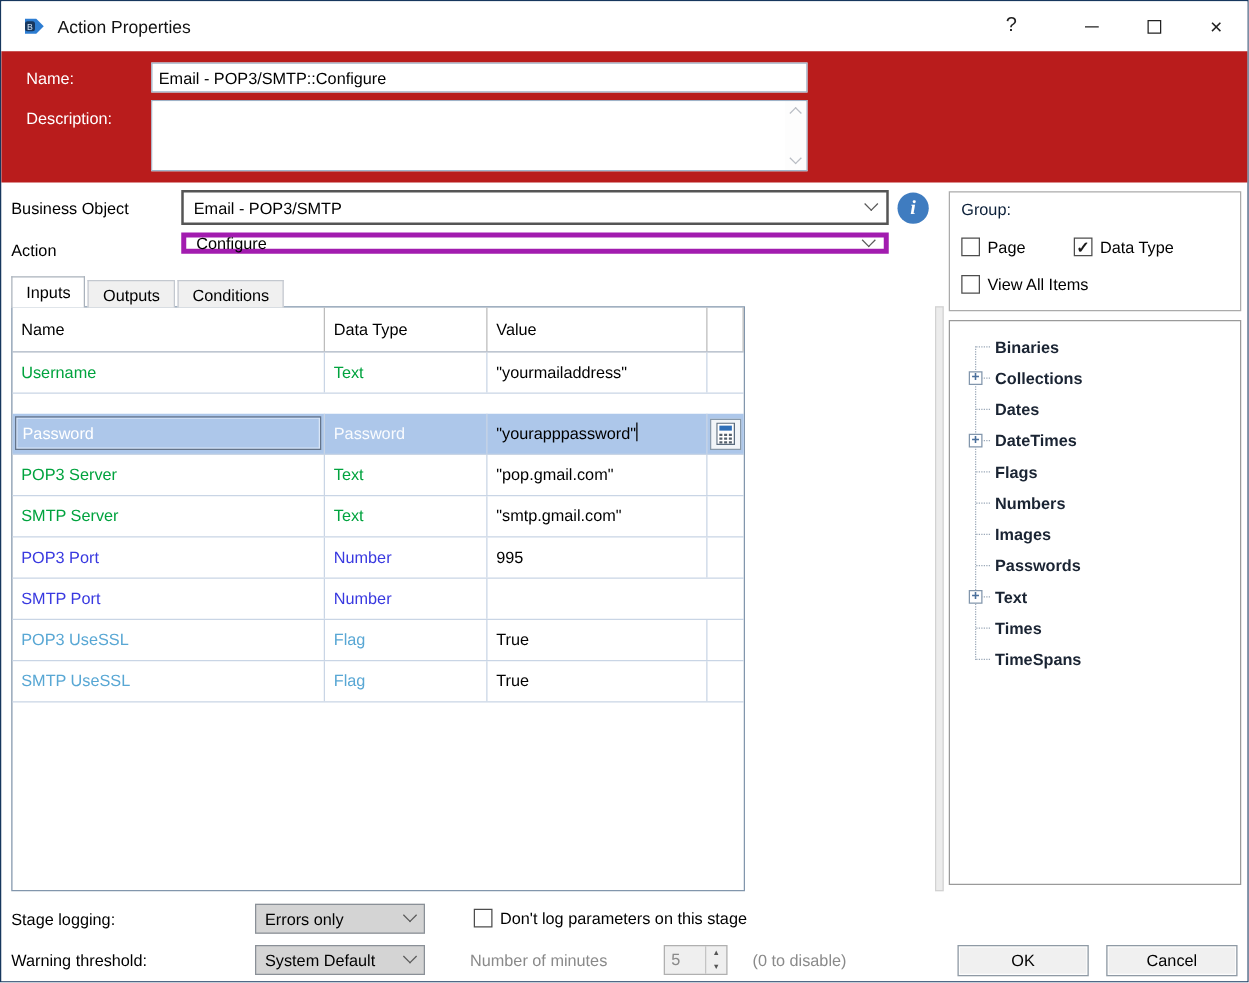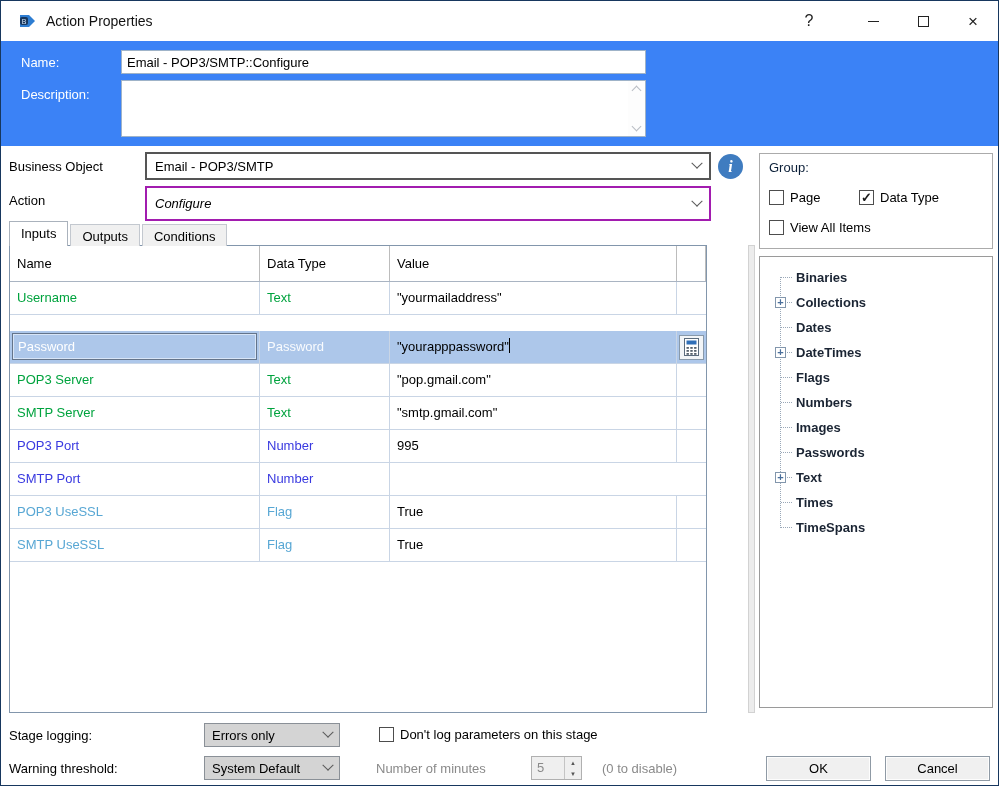--- a/index.html
+++ b/index.html
@@ -16,21 +16,21 @@
   .title-text { margin-left:10px; font-size:14px; color:#111; }
   .winbtns { position:absolute; right:0; top:0; height:40px; display:flex; align-items:center; }
   .winbtn { width:50px; height:40px; display:flex; align-items:center; justify-content:center;
             color:#222; font-size:16px; cursor:default; }
   .winbtn.help { margin-right:14px; }
   .glyph-min { width:11px; height:0; border-top:1px solid #222; }
   .glyph-max { width:11px; height:11px; border:1px solid #222; }
   .glyph-close { font-size:17px; line-height:17px; }
 
   
-  .hdr { position:absolute; left:0; top:40px; width:100%; height:105px; background:#3b82f6; }
+  .hdr { position:absolute; left:0; top:40px; width:100%; height:105px; background:#b91c1c; }
   .hdr label { position:absolute; color:#fff; font-size:13px; }
   .lbl-name { left:20px; top:14px; }
   .lbl-desc { left:20px; top:46px; }
   .name-input { position:absolute; left:120px; top:9px; width:525px; height:24px;
                 border:1px solid #9fb3c8; background:#fff; font:13px "Liberation Sans",sans-serif;
                 padding:0 5px; }
   .desc-wrap { position:absolute; left:120px; top:39px; width:525px; height:57px;
                background:#fff; border:1px solid #9fb3c8; }
   .desc-area { position:absolute; left:0; top:0; width:506px; height:55px; border:none; resize:none;
                font:13px "Liberation Sans",sans-serif; padding:2px 4px; outline:none; }
@@ -43,33 +43,33 @@
 
   
   .sel-label { position:absolute; font-size:13px; color:#000; }
   .lbl-bo { left:8px; top:158px; }
   .lbl-action { left:8px; top:192px; }
   .dropdown { position:absolute; background:#fff; display:flex; align-items:center;
               padding:0 8px; font-size:13px; }
   .dd-chevron { margin-left:auto; width:8px; height:8px; border-right:1.3px solid #5a5a5a;
                 border-bottom:1.3px solid #5a5a5a; transform:rotate(45deg) translate(-2px,-2px); }
   .dd-bo { left:144px; top:151px; width:566px; height:28px; border:2px solid #555; }
-  .dd-action { left:144px; top:185px; width:566px; height:35px; border:2px solid #a21caf;font-style:italic; }
+  .dd-action { left:144px; top:185px; width:566px; height:17px; border:4px solid #a21caf; }
   .info-icon { position:absolute; left:717px; top:153px; width:25px; height:25px; border-radius:50%;
                background:#3F7CC0; color:#fff; display:flex; align-items:center; justify-content:center;
                font:italic bold 16px "Liberation Serif", serif; }
 
   
   .tabs { position:absolute; left:8px; top:220px; height:25px; display:flex; align-items:flex-end; z-index:3; }
   .tab { padding:4px 11px 4px 11px; font-size:13px; background:#f0f0f0; border:1px solid #c3c8cf;
          border-bottom:none; margin-right:2px; height:22px; }
   .tab.active { background:#fff; height:25px; position:relative; z-index:4; border-color:#aab2bc; }
 
   
-  .grid { position:absolute; left:8px; top:244px; width:698px; height:468px; background:#fff;
+  .grid { position:absolute; left:8px; top:244px; width:587px; height:468px; background:#fff;
           border:1px solid #8296ac; z-index:2; }
   .grow { display:flex; width:100%; }
   .gcell { padding:0 7px; white-space:nowrap; overflow:hidden; border-right:1px solid #c9d5e5; }
   .ghead { height:36px; border-bottom:1px solid #a9b4c2; }
   .ghead .gcell { line-height:35px; border-right:1px solid #bcbcbc; color:#000; }
   .gbody .grow { height:33px; border-bottom:1px solid #c9d5e5; }
   .gbody .gcell { line-height:32px; }
   .c-name { width:250px; }
   .c-type { width:130px; }
   .c-value { flex:1; color:#000; }

